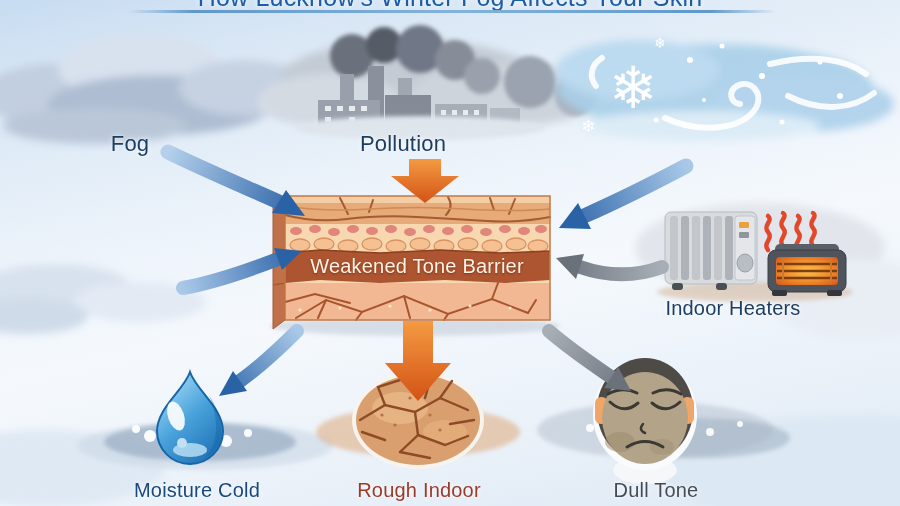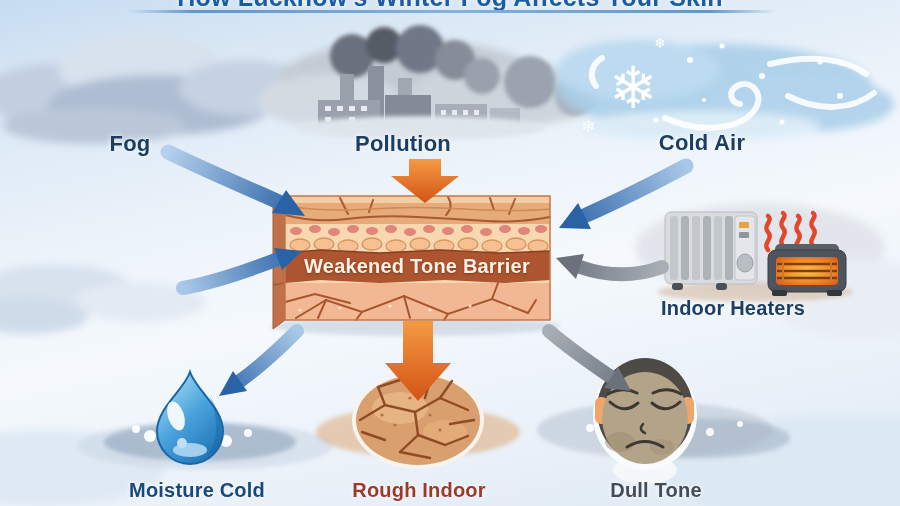--- a/index.html
+++ b/index.html
@@ -4,21 +4,21 @@
 <style>
   html,body{margin:0;padding:0;background:#fff;}
   .stage{
     position:relative;width:900px;height:506px;overflow:hidden;
     font-family:"Liberation Sans",sans-serif;
     background:linear-gradient(168deg,#c7dcf1 0%,#d9e7f5 14%,#ecf3fa 38%,#f5f9fd 55%,#eaf1f9 78%,#dde9f4 100%);
   }
   .art{position:absolute;left:0;top:0;}
   .label{
     position:absolute;transform:translateX(-50%);white-space:nowrap;
-    font-weight:bold;line-height:1;letter-spacing:.2px;
+    font-weight:normal;line-height:1;letter-spacing:.2px;
     text-shadow:0 0 6px rgba(255,255,255,.85),0 0 2px rgba(255,255,255,.7);
   }
   .lbl-blue{color:#1c3e63;}
   .lbl-title{color:#1a5da6;font-size:25px;top:-15px;left:450px;}
   .lbl-fog{font-size:22px;left:130px;top:133px;}
   .lbl-pollution{font-size:22px;left:403px;top:133px;}
   .lbl-cold{font-size:22px;left:702px;top:132px;}
   .lbl-heaters{font-size:20px;left:733px;top:298px;}
   .lbl-banner{
     font-size:20px;left:417px;top:256px;color:#fdf3e7;
@@ -385,21 +385,20 @@
       <path d="M549,331 C571,350 592,364 611,377" stroke="url(#abDull)" stroke-width="14" fill="none" stroke-linecap="round"></path>
       <polygon points="631,391 604,388 618,367" fill="#6a717b"></polygon>
     </g>
   </svg>
 
   <div class="label lbl-title">How Lucknow's Winter Fog Affects Your Skin</div>
   <div class="divider"></div>
 
   <div class="label lbl-blue lbl-fog">Fog</div>
   <div class="label lbl-blue lbl-pollution">Pollution</div>
-  <div class="label lbl-blue lbl-cold">Cold Air</div>
   <div class="label lbl-blue lbl-heaters">Indoor Heaters</div>
 
   <div class="label lbl-banner">Weakened Tone Barrier</div>
 
   <div class="label lbl-moisture">Moisture Cold</div>
   <div class="label lbl-rough">Rough Indoor</div>
   <div class="label lbl-dull">Dull Tone</div>
 
 </div>
 

